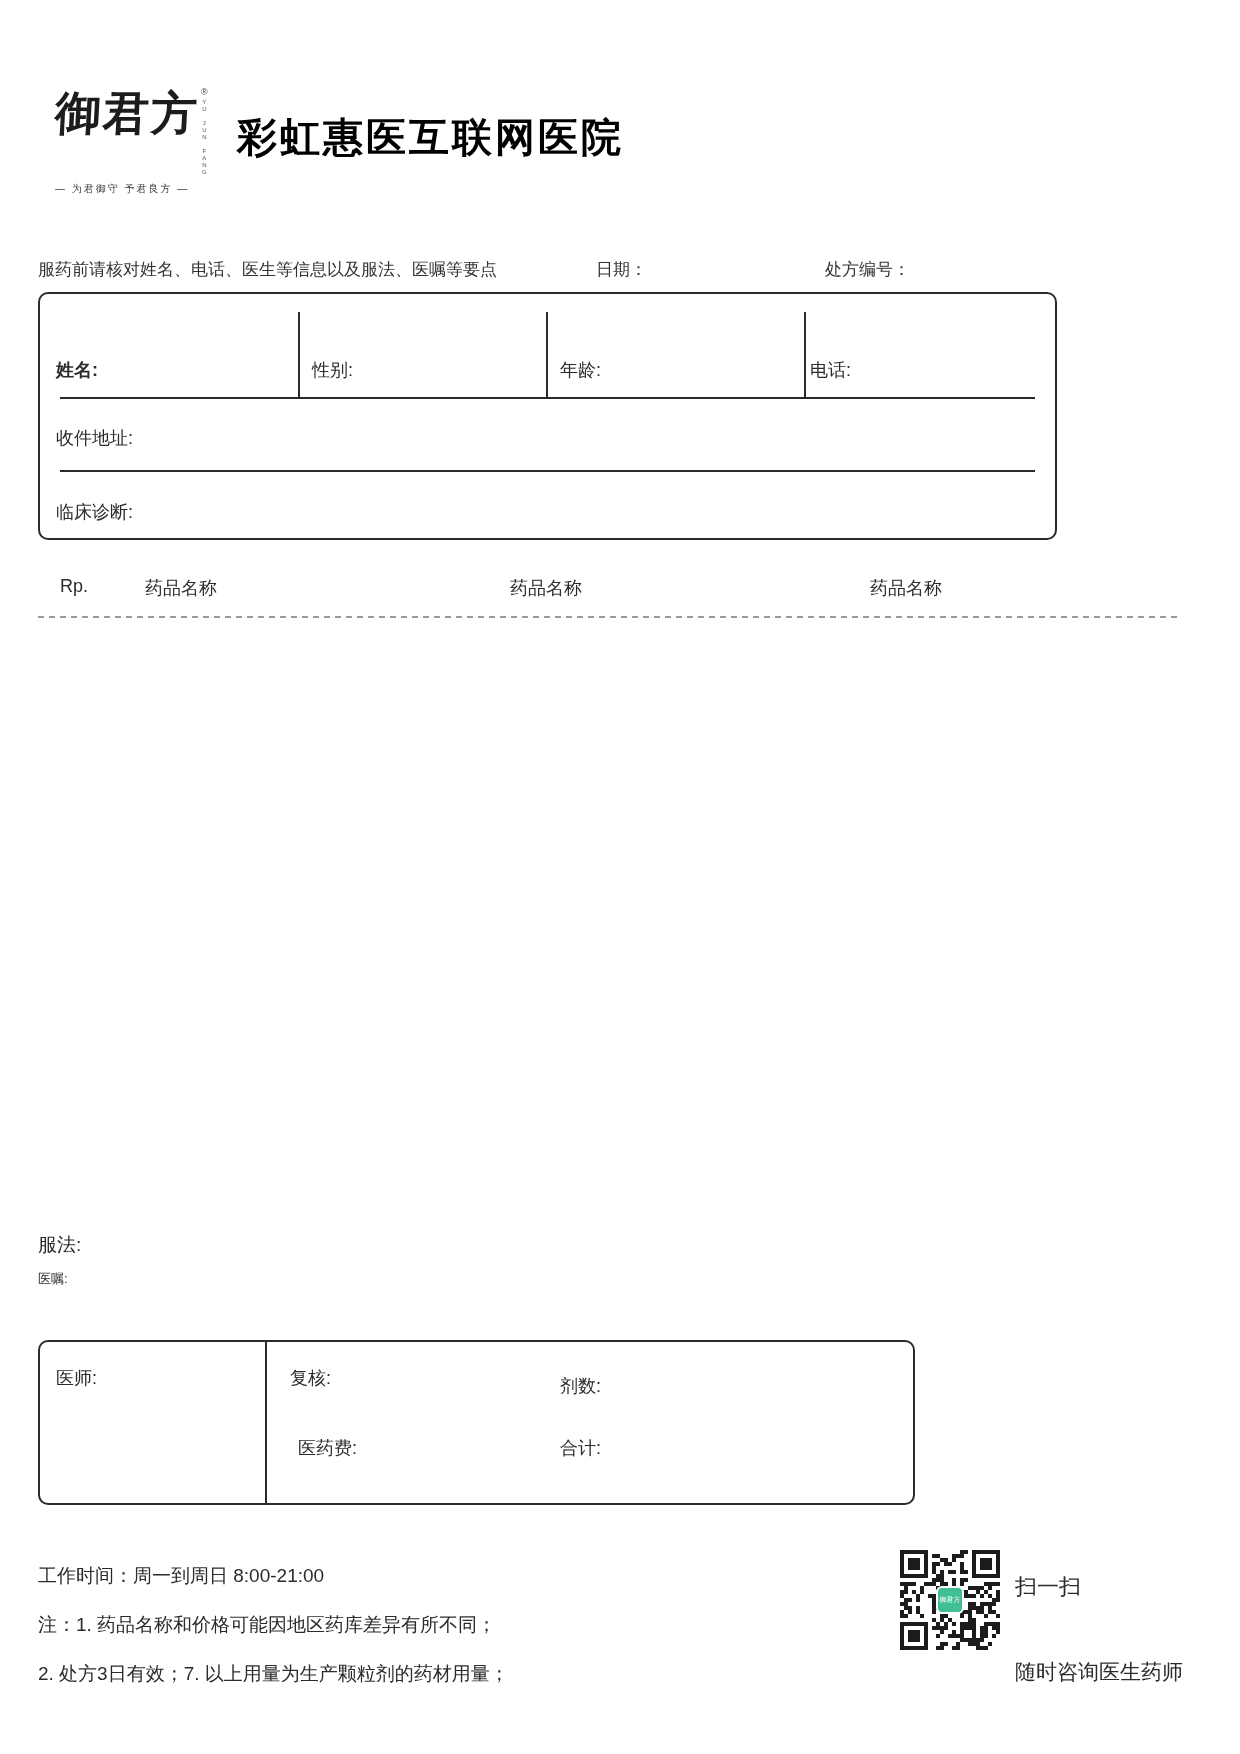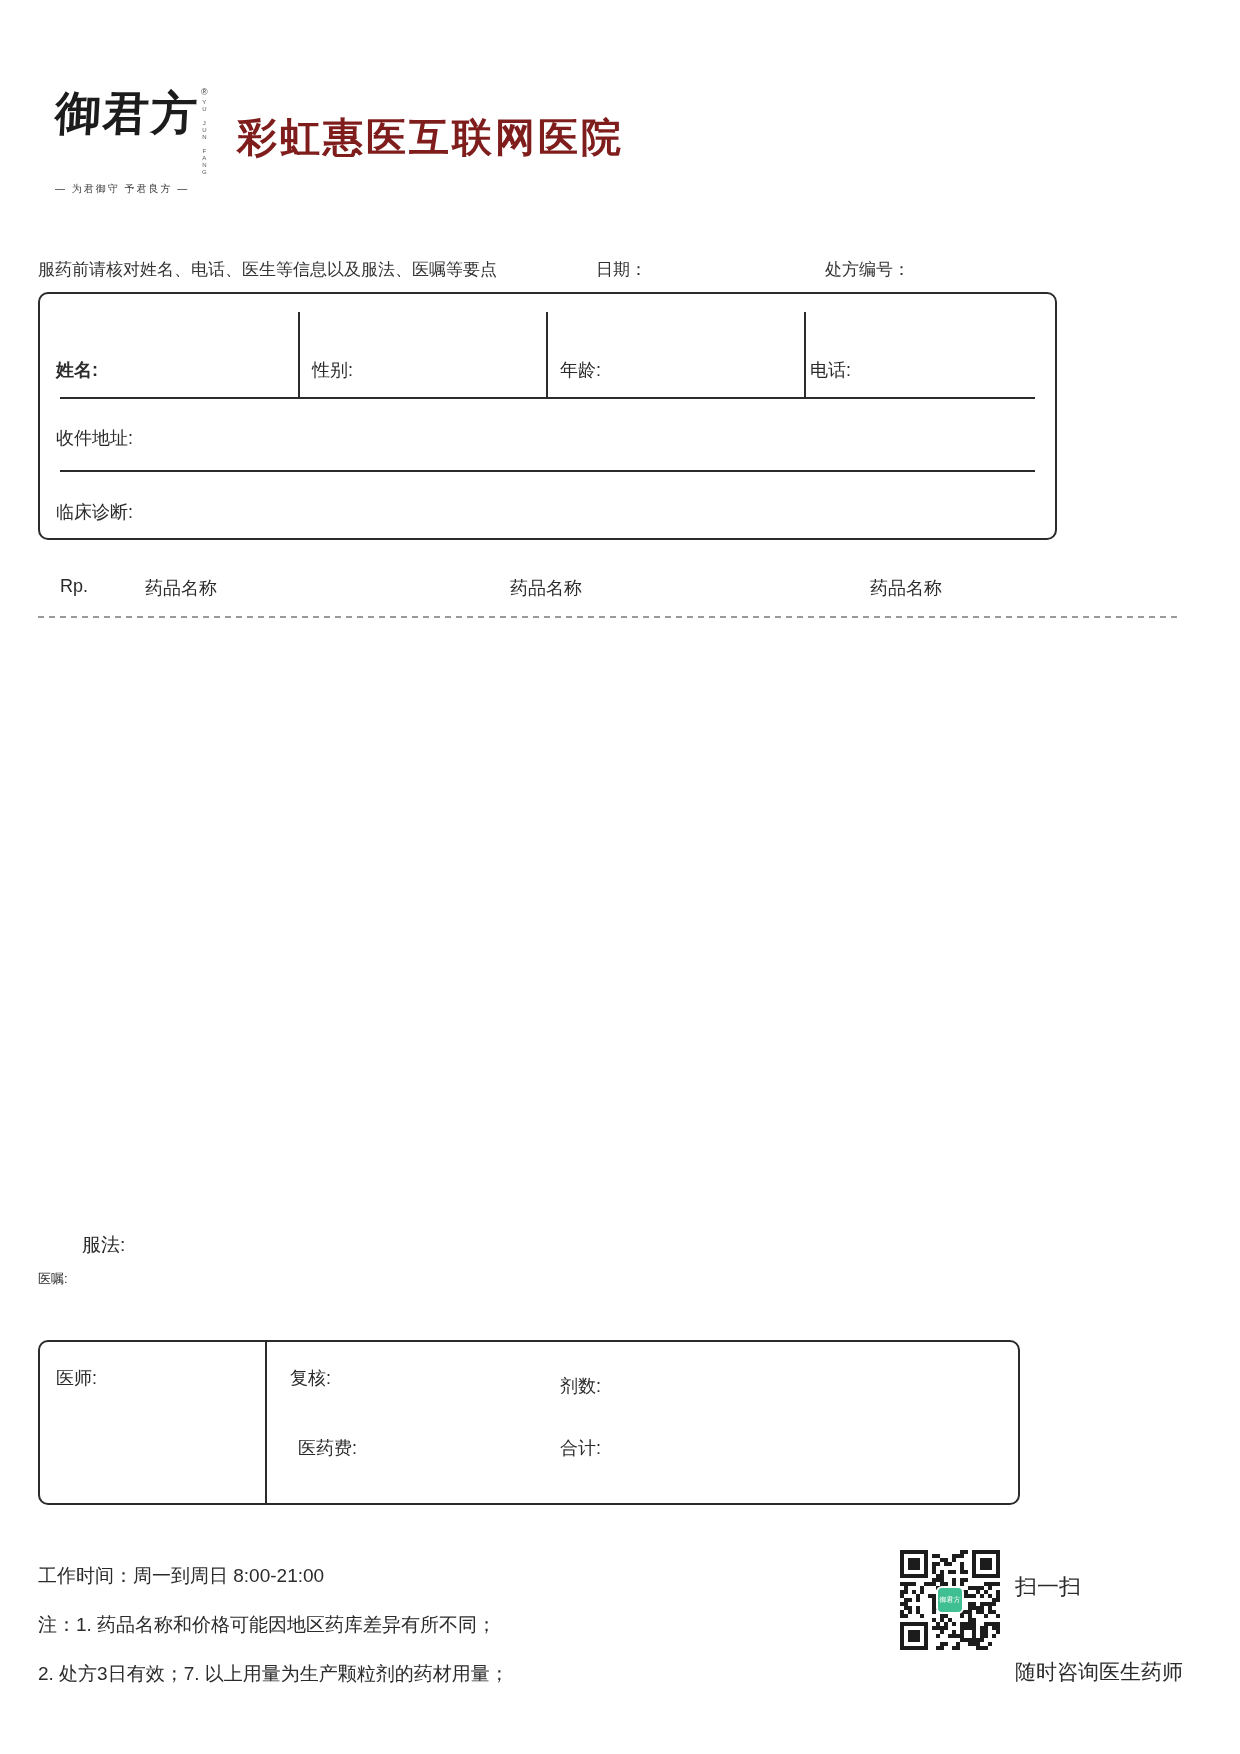--- a/index.html
+++ b/index.html
@@ -27,21 +27,21 @@
     font-size: 6px; letter-spacing: 1px; color: #555; margin-top: 2px;
     white-space: nowrap;
   }
   .logo-tagline {
     margin-top: 6px; font-size: 10px; letter-spacing: 2px;
     color: #3a3a3a; white-space: nowrap;
   }
   .hospital-name {
     left: 237px; top: 110px;
     font-size: 40px; font-weight: 900; letter-spacing: 3px;
-    color: #7f1d1d; white-space: nowrap;
+    color: #000000; white-space: nowrap;
   }
 
   
   .notice-row { top: 258px; font-size: 17px; color: #333; }
   .notice-text { left: 38px; }
   .date-label { left: 596px; }
   .rx-no-label { left: 825px; }
 
   
   .patient-box {
@@ -76,26 +76,26 @@
   .drug-col-1 { left: 145px; }
   .drug-col-2 { left: 510px; }
   .drug-col-3 { left: 870px; }
   .dashed-line {
     left: 38px; top: 616px; width: 1139px; height: 2px;
     background: repeating-linear-gradient(90deg,
       #9a9a9a 0px, #9a9a9a 6px, transparent 6px, transparent 11px);
   }
 
   
-  .usage-label  { left: 38px; top: 1232px; font-size: 19px; margin-left: 44px; }
+  .usage-label  { left: 38px; top: 1232px; font-size: 19px; }
   .advice-label { left: 38px; top: 1270px; font-size: 13px; }
 
   
   .sign-box {
-    left: 38px; top: 1340px; width: 982px; height: 165px;
+    left: 38px; top: 1340px; width: 877px; height: 165px;
     border: 2.5px solid #2b2b2b; border-radius: 10px;
     background: #fff;
   }
   .sign-div { position: absolute; left: 225px; top: 0; bottom: 0; width: 2px; background: #2b2b2b; }
   .s-label { position: absolute; font-size: 18px; color: #2b2b2b; white-space: nowrap; }
   .s-doctor { left: 16px;  top: 24px; }
   .s-review { left: 250px; top: 24px; }
   .s-doses  { left: 520px; top: 24px; margin-top: 8px; }
   .s-fee    { left: 250px; top: 94px; margin-left: 8px; }
   .s-total  { left: 520px; top: 94px; }

